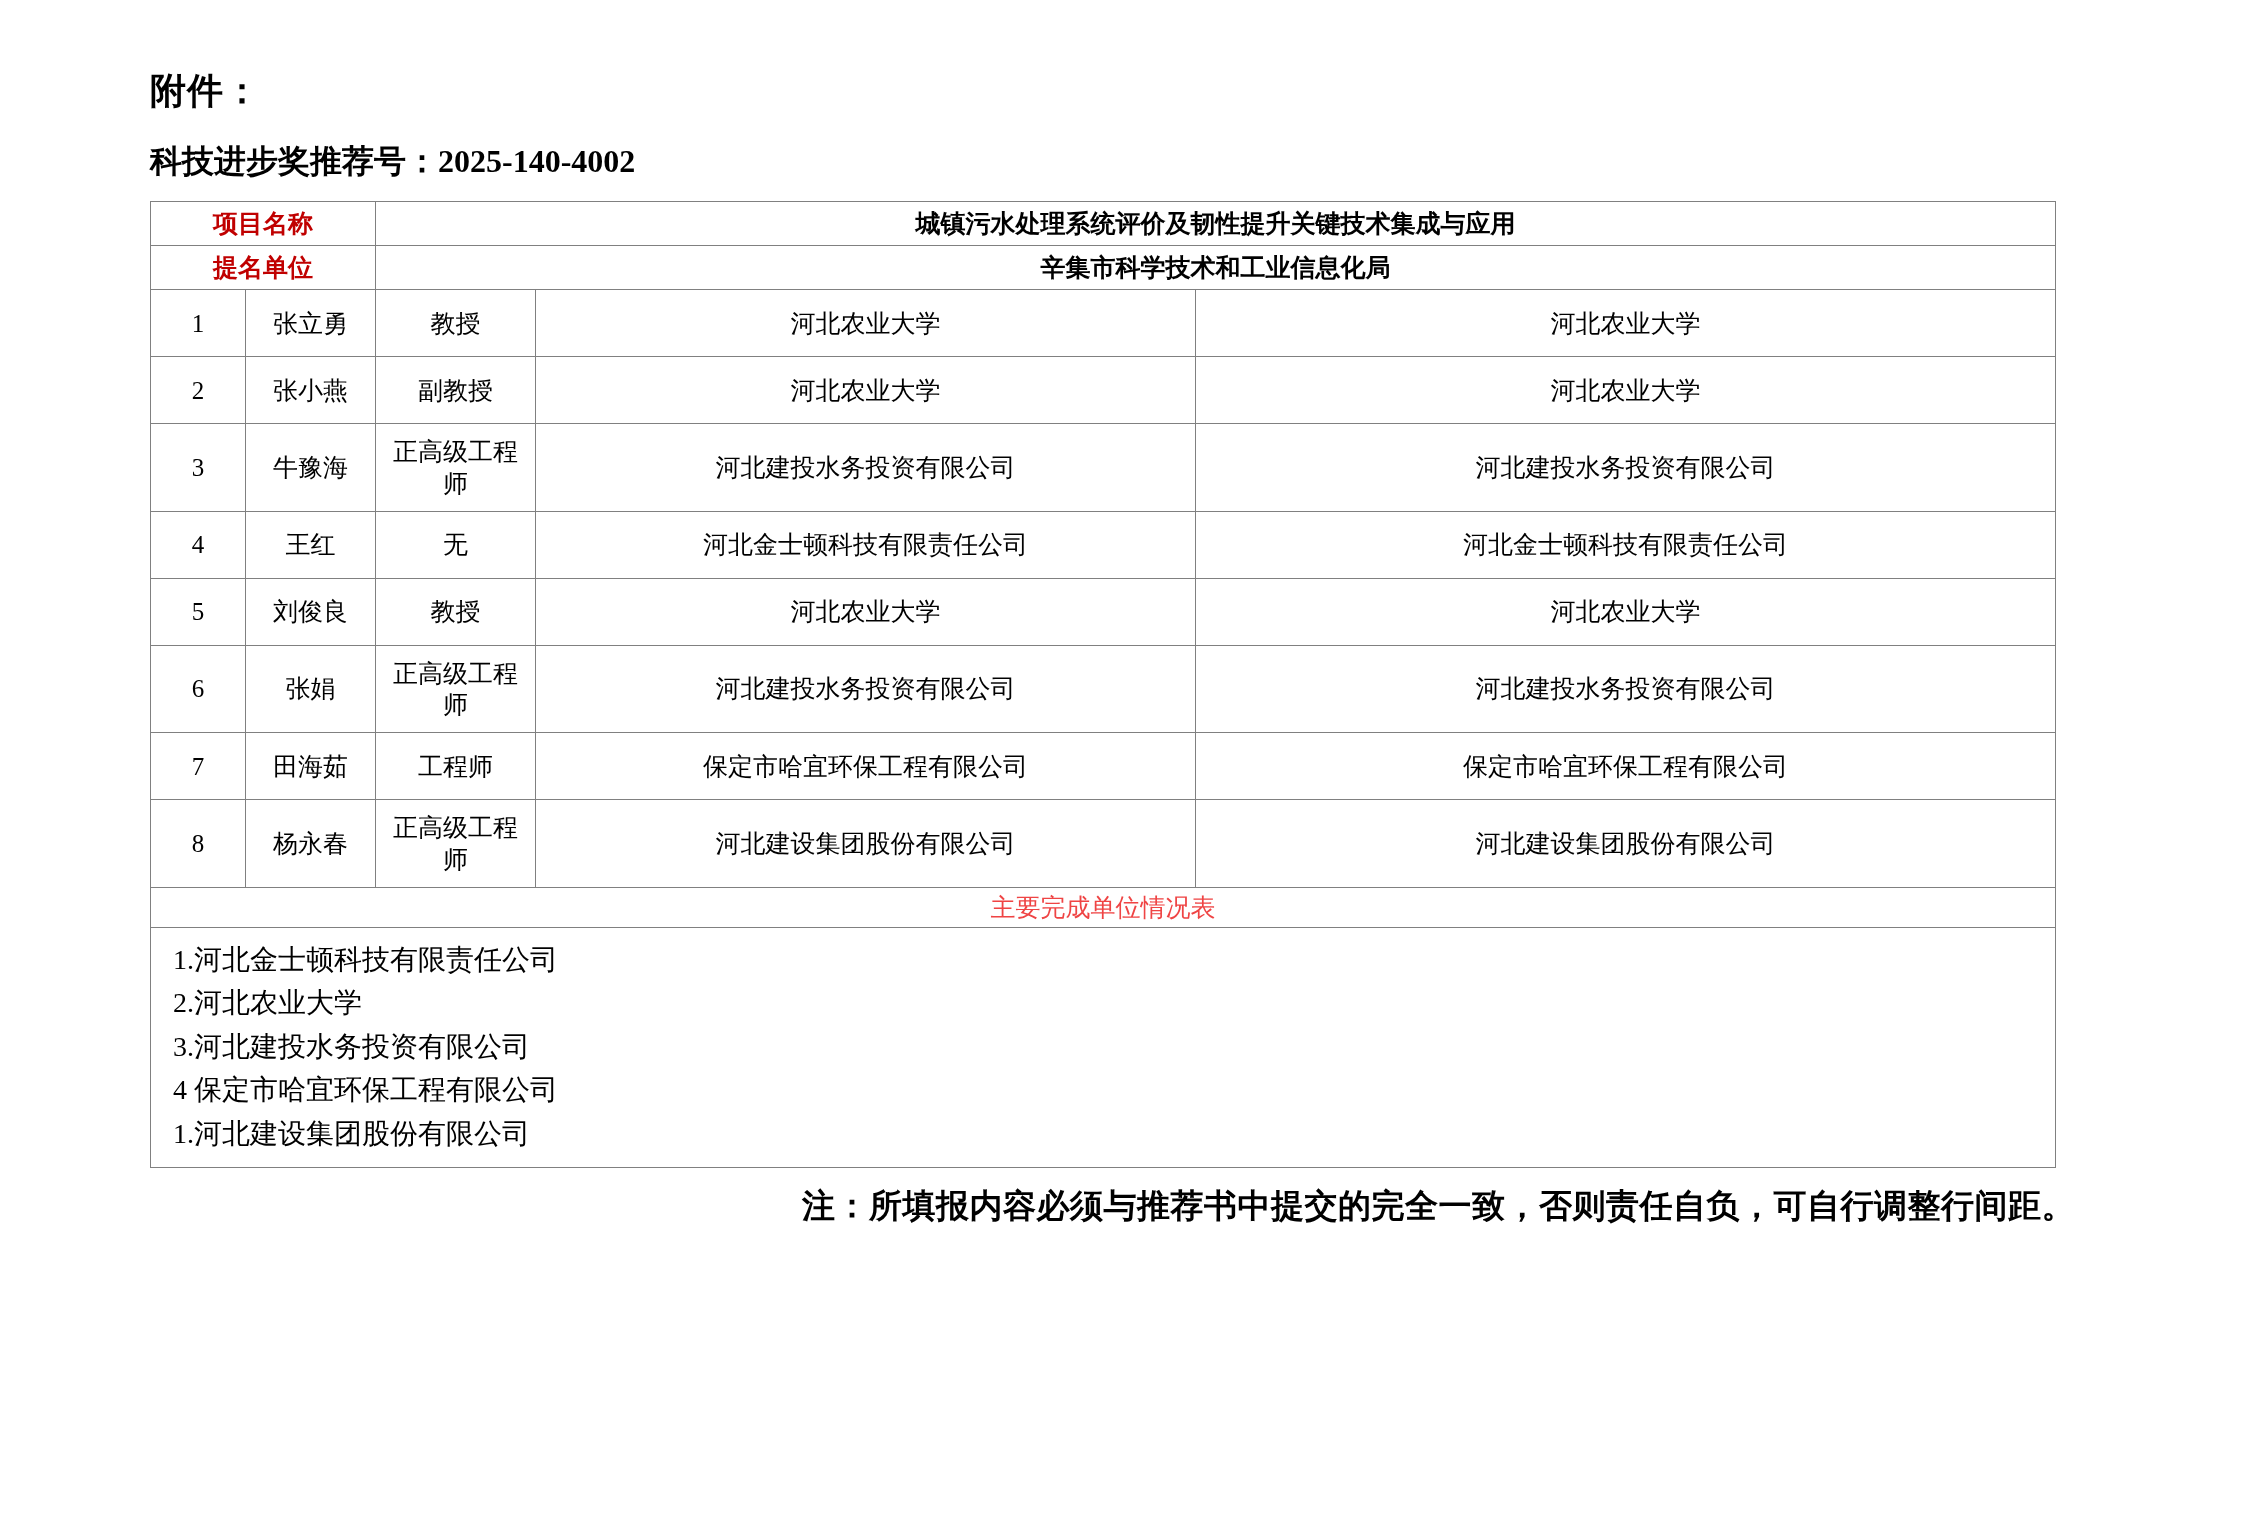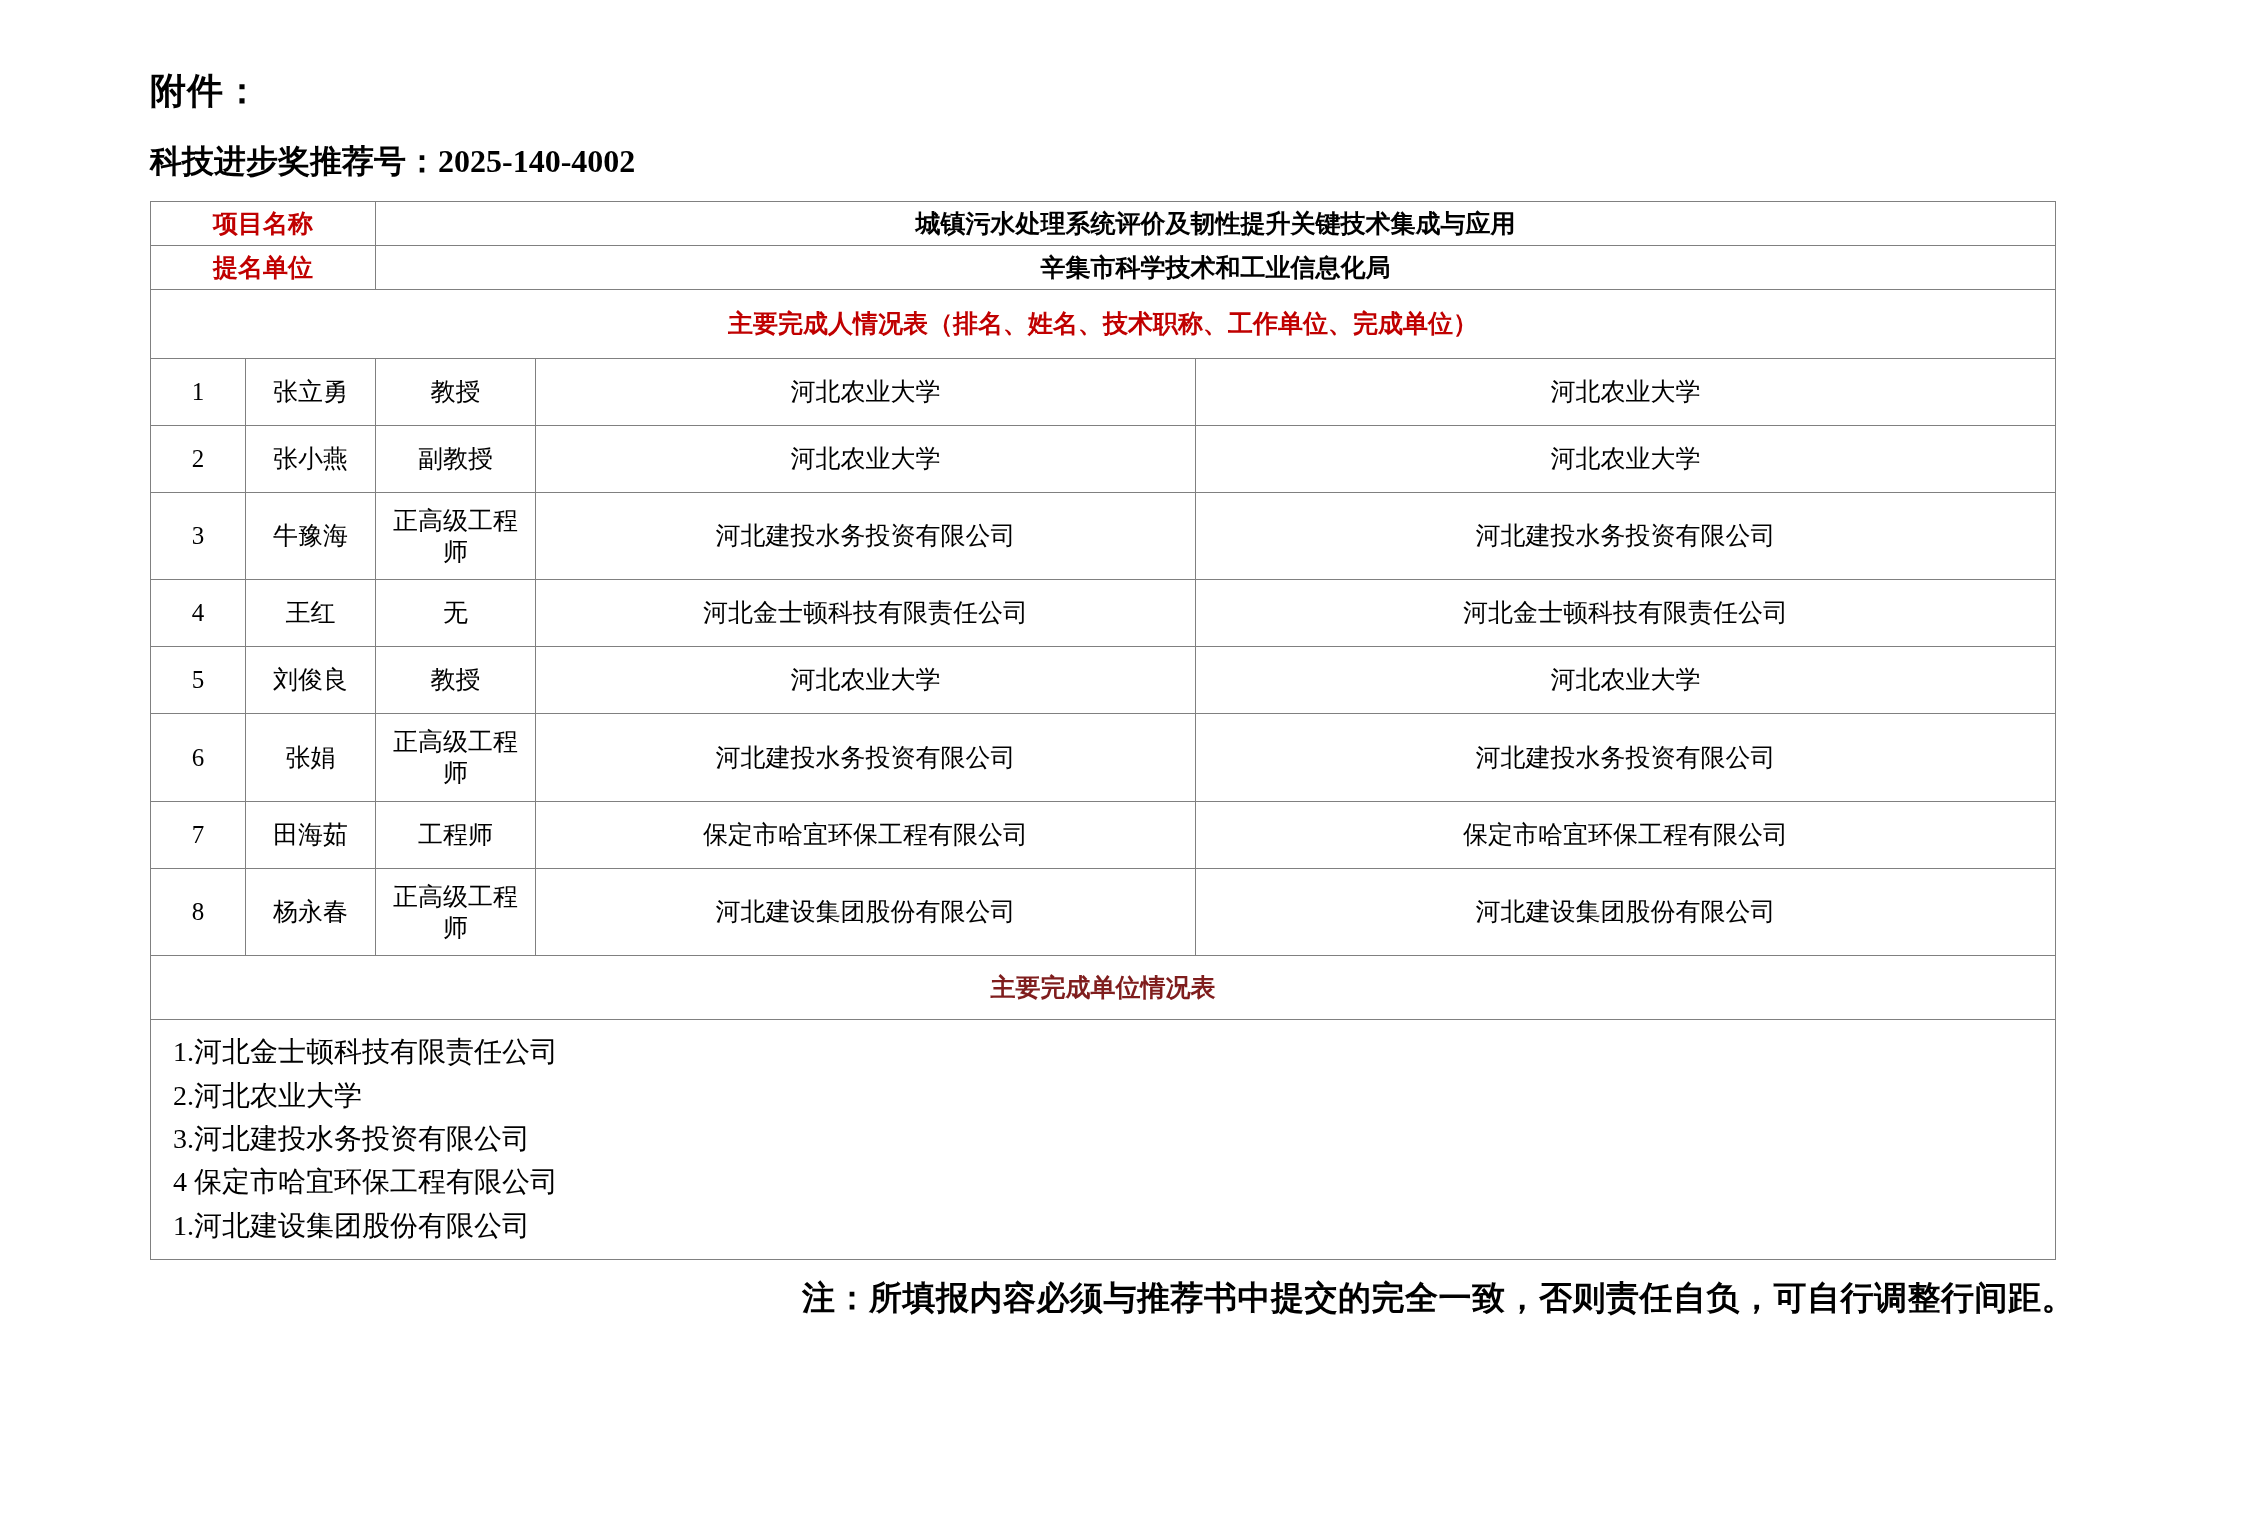--- a/index.html
+++ b/index.html
@@ -62,24 +62,24 @@
     font-weight: bold;
     font-size: 26px;
   }
   .section-title {
     color: #c00000;
     font-weight: bold;
     font-size: 27px;
     padding: 18px 8px !important;
   }
   .section-title2 {
-    color: #7f1d1d;
-    font-weight: bold;
+    color: #ef4444;
+    font-weight: normal;
     font-size: 27px;
-    padding: 16px 8px !important;
+    padding: 4px 8px !important;
   }
   .hdr {
     font-weight: bold;
     font-size: 26px;
     padding: 14px 8px !important;
   }
   td.body-cell {
     font-size: 25px;
     padding: 12px 8px !important;
     height: 42px;
@@ -131,23 +131,20 @@
       <tbody>
         <tr>
           <td class="lbl-red lbl-col" colspan="2">项目名称</td>
           <td class="val-bold" colspan="3">城镇污水处理系统评价及韧性提升关键技术集成与应用</td>
         </tr>
         <tr>
           <td class="lbl-red lbl-col" colspan="2">提名单位</td>
           <td class="val-bold" colspan="3">辛集市科学技术和工业信息化局</td>
         </tr>
 
-        <tr>
-          <td class="section-title" colspan="5">主要完成人情况表（排名、姓名、技术职称、工作单位、完成单位）</td>
-        </tr>
 
 
         <tr>
           <td class="body-cell">1</td>
           <td class="body-cell">张立勇</td>
           <td class="body-cell">教授</td>
           <td class="body-cell">河北农业大学</td>
           <td class="body-cell">河北农业大学</td>
         </tr>
         <tr>

